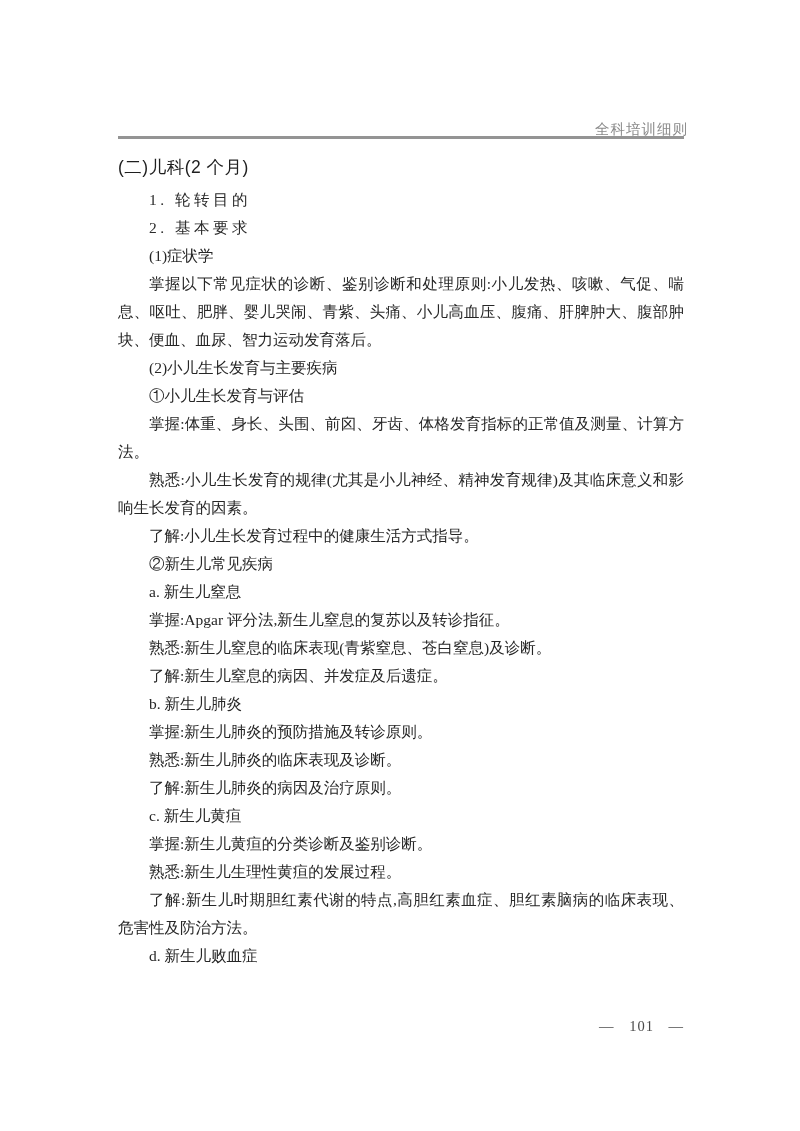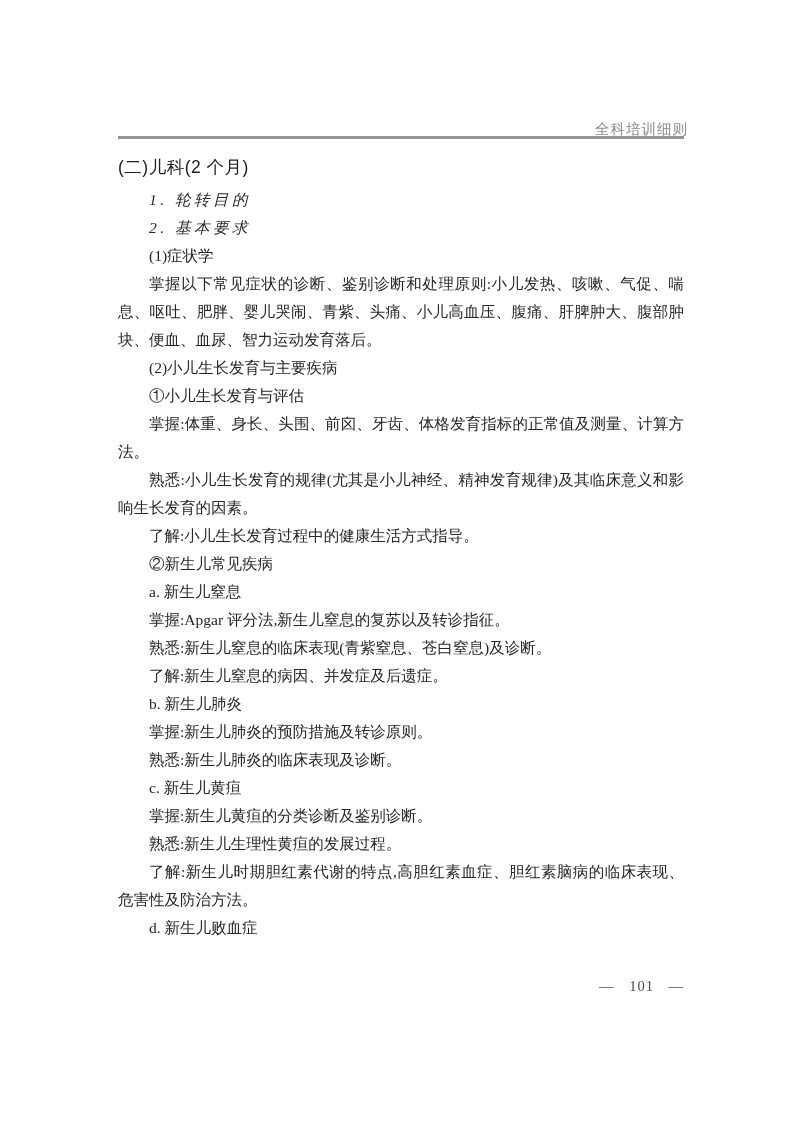--- a/index.html
+++ b/index.html
@@ -53,31 +53,30 @@
   }
   .para {
     margin: 0;
     font-size: 15.5px;
     line-height: 28px;
     text-align: justify;
     text-indent: 2em;
     color: #262626;
   }
   .kaiti {
-    font-style: italic;
     letter-spacing: 3.5px;
     font-size: 15.5px;
     line-height: 28px;
     margin: 0;
     text-indent: 2em;
     color: #2a2a2a;
   }
   .footer {
     position: absolute;
-    top: 978px;
+    top: 1018px;
     left: 118px;
     width: 566px;
     text-align: right;
     font-size: 14.5px;
     color: #4a4a4a;
     word-spacing: 10px;
     letter-spacing: 1px;
   }
 </style>
 </head>
@@ -103,20 +102,21 @@
     <p class="para">熟悉:小儿生长发育的规律(尤其是小儿神经、精神发育规律)及其临床意义和影响生长发育的因素。</p>
     <p class="para">了解:小儿生长发育过程中的健康生活方式指导。</p>
     <p class="para">②新生儿常见疾病</p>
     <p class="para">a. 新生儿窒息</p>
     <p class="para">掌握:Apgar 评分法,新生儿窒息的复苏以及转诊指征。</p>
     <p class="para">熟悉:新生儿窒息的临床表现(青紫窒息、苍白窒息)及诊断。</p>
     <p class="para">了解:新生儿窒息的病因、并发症及后遗症。</p>
     <p class="para">b. 新生儿肺炎</p>
     <p class="para">掌握:新生儿肺炎的预防措施及转诊原则。</p>
     <p class="para">熟悉:新生儿肺炎的临床表现及诊断。</p>
+    <p class="para">了解:新生儿肺炎的病因及治疗原则。</p>
     <p class="para">c. 新生儿黄疸</p>
     <p class="para">掌握:新生儿黄疸的分类诊断及鉴别诊断。</p>
     <p class="para">熟悉:新生儿生理性黄疸的发展过程。</p>
     <p class="para">了解:新生儿时期胆红素代谢的特点,高胆红素血症、胆红素脑病的临床表现、危害性及防治方法。</p>
     <p class="para">d. 新生儿败血症</p>
   </div>
 
   <div class="footer">— 101 —</div>
 
 </div>

